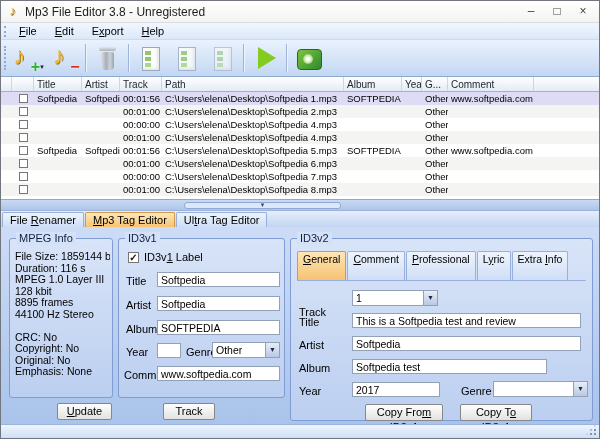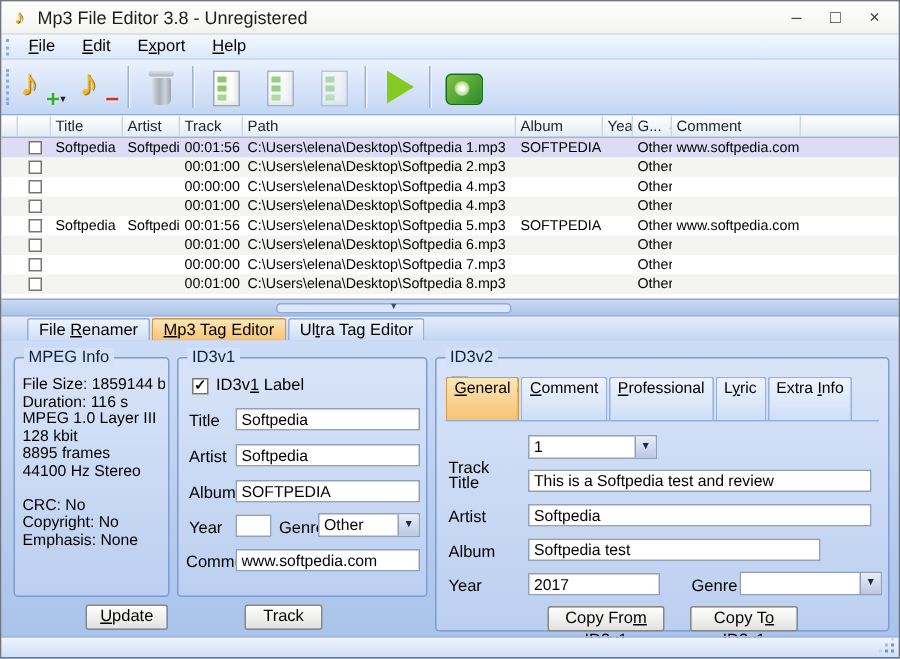--- a/index.html
+++ b/index.html
@@ -84,21 +84,21 @@
 
   
   .splitter { height:11px; background:linear-gradient(#c9d9f3,#adc5ea); position:relative;
               border-bottom:1px solid #9db4dd; }
   .split-pill { position:absolute; left:183px; top:2px; width:157px; height:7px; background:#dce7f8;
                 border:1px solid #91a9d6; border-radius:3px; text-align:center; font-size:6px;
                 line-height:5px; color:#3a4f77; }
 
   
   .tabstrip { height:16px; background:linear-gradient(#e6eefb,#c2d5f2); display:flex;
-              align-items:flex-end; padding-left:17px; }
+              align-items:flex-end; padding-left:1px; }
   .tab { height:15px; line-height:14px; padding:0 7px; font-size:11px; color:#000;
          border:1px solid #98b0dc; border-bottom:none; border-radius:2px 2px 0 0;
          background:linear-gradient(#eef4fd,#cfdef6); margin-right:1px; white-space:nowrap; }
   .tab.active { background:linear-gradient(#fde7b7,#f6c272); border-color:#cf9a4e; }
 
   
   .panel { flex:1; position:relative; background:linear-gradient(#cddcf6,#a9c3ea); }
   .gbox { position:absolute; border:1px solid #7f9cd4; border-radius:3px;
           background:linear-gradient(#d8e4f8,#bccff0); }
   .gb-label { position:absolute; top:-7px; left:6px; padding:0 3px; font-size:11px; color:#102040;
@@ -358,20 +358,21 @@
       <div class="mlines">
           <div class="mline">File Size: 1859144 bytes</div>
           <div class="mline">Duration: 116 s</div>
           <div class="mline">MPEG 1.0 Layer III</div>
           <div class="mline">128 kbit</div>
           <div class="mline">8895 frames</div>
           <div class="mline">44100 Hz Stereo</div>
           <div class="mline">&nbsp;</div>
           <div class="mline">CRC: No</div>
           <div class="mline">Copyright: No</div>
+          <div class="mline">Original: No</div>
           <div class="mline">Emphasis: None</div>
         </div>
     </div>
 
     <div class="gbox" id="id3v1-box">
       <span class="gb-label">ID3v1</span>
       <div class="cbrow" style="top:12px;left:9px;">
         <span class="cb checked">✓</span>
         <span>ID3v<u>1</u> Label</span>
       </div>

